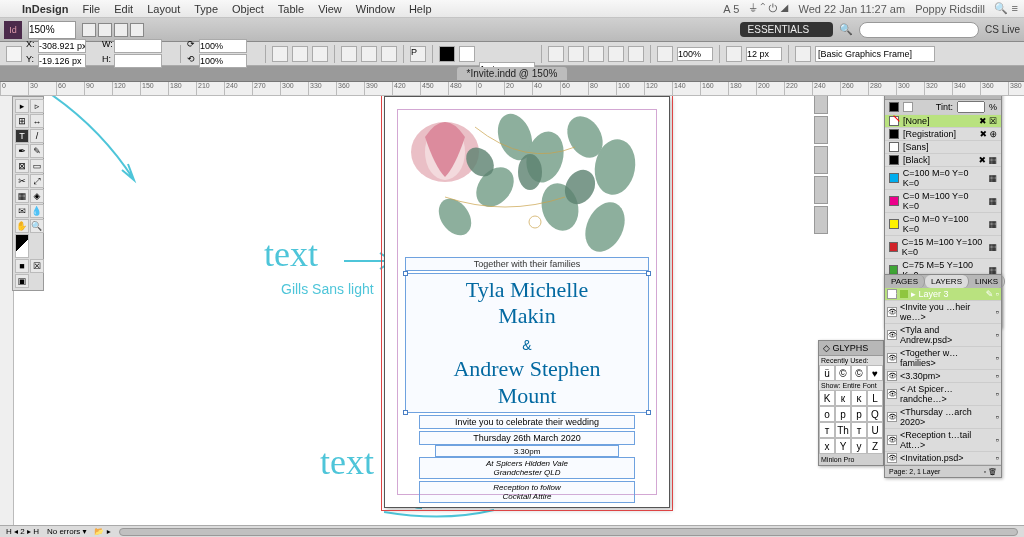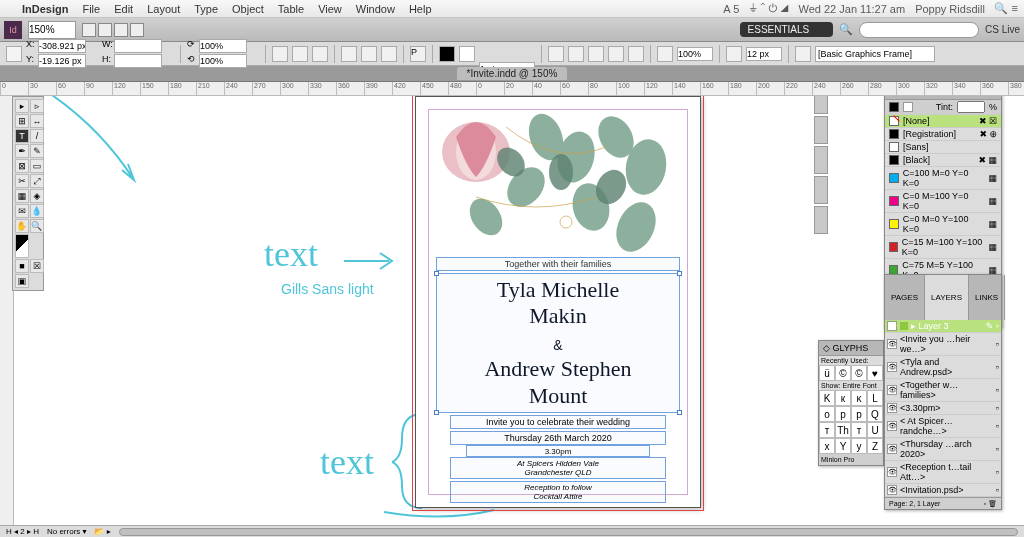--- a/index.html
+++ b/index.html
@@ -31,28 +31,28 @@
 .ruler-h{height:14px;background:#efefef;border-bottom:1px solid #bbb;font-size:7px;color:#666;display:flex;overflow:hidden;}
 .ruler-h div{flex:0 0 28px;border-left:1px solid #bbb;padding-left:1px;}
 
 .workspace{position:absolute;top:96px;left:0;right:0;bottom:12px;display:flex;}
 .ruler-v{width:14px;background:#efefef;border-right:1px solid #bbb;font-size:7px;color:#666;writing-mode:vertical-lr;}
 .toolbox{position:absolute;left:12px;top:0;width:32px;background:#dcdcdc;border:1px solid #999;display:grid;grid-template-columns:1fr 1fr;gap:1px;padding:2px;z-index:3;}
 .toolbox .t{width:14px;height:14px;background:#e8e8e8;border:1px solid #bbb;font-size:9px;display:flex;align-items:center;justify-content:center;cursor:pointer;}
 .toolbox .t.sel{background:#333;color:#fff;}
 .canvas-wrap{flex:1;background:#fff;position:relative;overflow:hidden;}
 
-.page{position:absolute;left:370px;top:0;width:286px;height:412px;background:#fff;border:1px solid #555;box-shadow:2px 2px 5px rgba(0,0,0,.25);margin-left:31px;}
+.page{position:absolute;left:370px;top:0;width:286px;height:412px;background:#fff;border:1px solid #555;box-shadow:2px 2px 5px rgba(0,0,0,.25);}
 .page .bleed{position:absolute;inset:-4px;border:1px solid #d44;} 
 .page .margin{position:absolute;inset:12px;border:1px solid #d3a7d3;}
 .page .tf{position:absolute;border:1px solid #6fa2df;background:rgba(200,220,255,.1);font-family:Georgia,serif;text-align:center;display:flex;align-items:center;justify-content:center;}
 .page .tf .handle{position:absolute;width:5px;height:5px;background:#fff;border:1px solid #4a7fc4;}
 .tf1{top:160px;left:20px;right:20px;height:14px;font-size:9px;color:#333;}
 .tf2{top:176px;left:20px;right:20px;height:140px;}
-.tf2 .script{font-family:'Brush Script MT',cursive;font-size:22px;line-height:1.2;color:#0f172a;}
+.tf2 .script{font-family:'Brush Script MT',cursive;font-size:22px;line-height:1.2;color:#0369a1;}
 .tf3{top:318px;left:34px;right:34px;height:14px;font-size:9px;}
 .tf4{top:334px;left:34px;right:34px;height:14px;font-size:9px;}
 .tf5{top:348px;left:50px;right:50px;height:12px;font-size:8px;}
 .tf6{top:360px;left:34px;right:34px;height:22px;font-size:8px;font-style:italic;flex-direction:column;}
 .tf7{top:384px;left:34px;right:34px;height:22px;font-size:8px;font-style:italic;flex-direction:column;}
 
 .floral{position:absolute;top:0;left:0;right:0;height:180px;}
 
 .anno{position:absolute;font-family:'Brush Script MT',cursive;color:#4ec5d9;pointer-events:none;font-size:36px;line-height:1;}
 .anno.small{font-size:14px;font-family:Helvetica;}
@@ -69,21 +69,21 @@
 .swatches .sw{width:10px;height:10px;border:1px solid #666;}
 .swatches .foot{height:22px;background:#cfcfcf;border-top:1px solid #999;}
 
 .glyphs{right:140px;top:244px;width:66px;}
 .glyphs .grid{display:grid;grid-template-columns:repeat(4,1fr);}
 .glyphs .grid div{border:1px solid #bbb;height:16px;display:flex;align-items:center;justify-content:center;font-size:10px;background:#fff;}
 .glyphs .foot{font-size:7px;padding:2px;background:#cfcfcf;}
 
 .layers{right:22px;top:178px;width:118px;}
 .layers .tabs{display:flex;font-size:8px;background:#b7b7b7;}
-.layers .tabs div{padding:18px 6px;border-right:1px solid #999;cursor:pointer;}
+.layers .tabs div{padding:2px 6px;border-right:1px solid #999;cursor:pointer;border-radius:6px;}
 .layers .tabs .act{background:#dcdcdc;}
 .layers .row{display:flex;align-items:center;gap:3px;padding:1px 2px;border-bottom:1px solid #ccc;}
 .layers .row.top{background:#b9e27f;color:#fff;}
 .layers .eye{width:10px;height:10px;border:1px solid #999;background:#fff;font-size:7px;text-align:center;}
 .layers .foot{font-size:7px;padding:2px 4px;background:#cfcfcf;border-top:1px solid #999;}
 
 .status{position:absolute;left:0;right:0;bottom:0;height:12px;background:#dcdcdc;border-top:1px solid #aaa;font-size:8px;display:flex;align-items:center;gap:8px;padding:0 6px;}
 .status .green{width:8px;height:8px;background:#4a4;border-radius:50%;}
 .status .scroll{flex:1;height:8px;background:#c0c0c0;border:1px solid #999;border-radius:4px;}
 </style>

